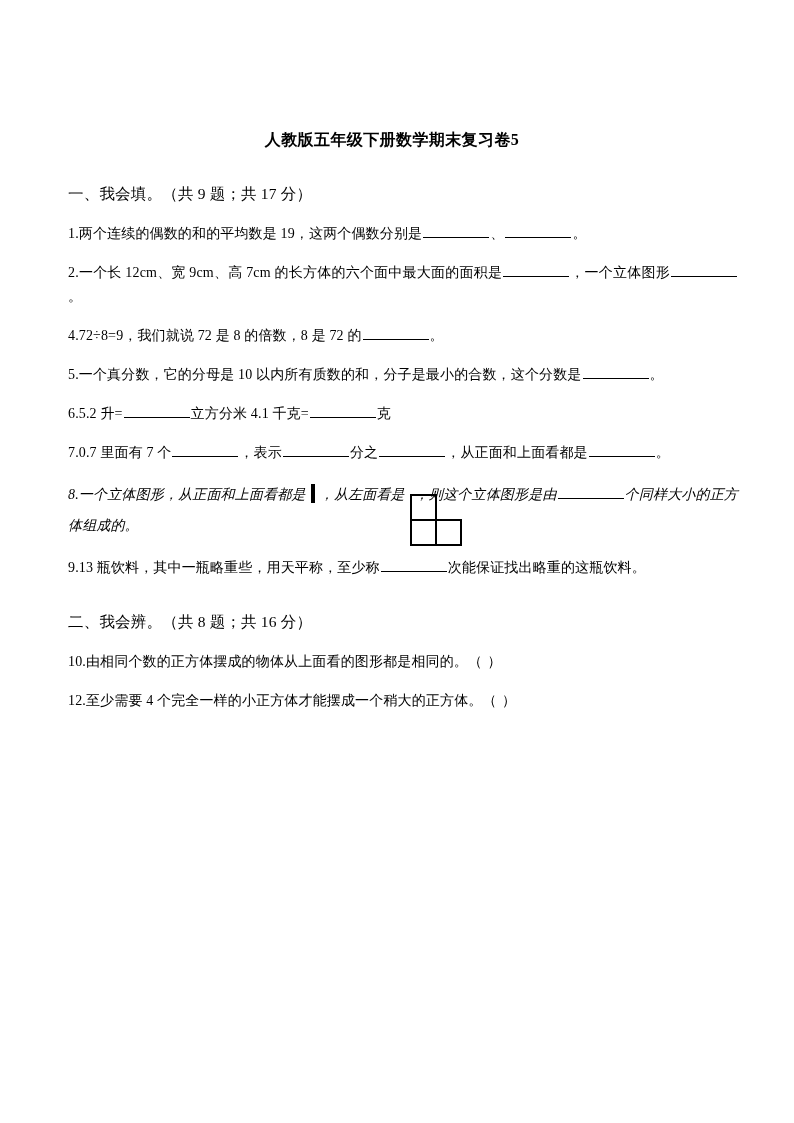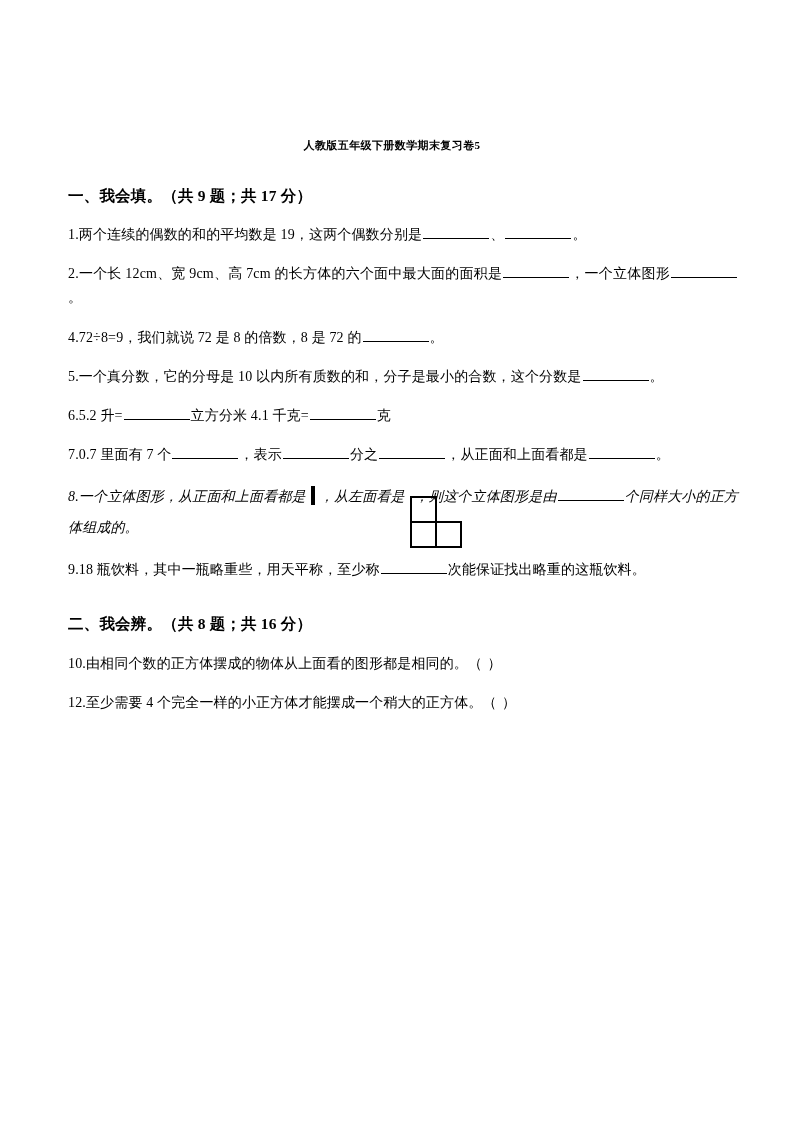--- a/index.html
+++ b/index.html
@@ -15,30 +15,30 @@
     position: relative;
     width: 794px;
     height: 1123px;
     background: #ffffff;
     box-sizing: border-box;
     padding: 128px 56px 0 68px;
     overflow: hidden;
   }
   .doc-title {
     text-align: center;
-    font-size: 11px;
+    font-size: 16px;
     font-weight: bold;
     letter-spacing: 0.4px;
-    margin: 9px 0 0 0;
+    margin: 0 0 0 0;
     line-height: 1.5;
     padding-right: 22px;
   }
   .section-head {
     font-size: 15.5px;
-    font-weight: bold;
+    font-weight: normal;
     margin: 30px 0 0 0;
     line-height: 1.6;
     letter-spacing: 0.2px;
   }
   .q {
     font-size: 14px;
     line-height: 1.72;
     margin: 15px 0 0 0;
     letter-spacing: 0.15px;
     text-align: justify;
@@ -159,21 +159,21 @@
 
   <div class="q">
     <span>7.</span><span>0.7 里面有 7 个</span><span class="blank b-md"></span><span>，表示</span><span class="blank b-md"></span><span>分之</span><span class="blank b-md"></span><span>，从正面和上面看都是</span><span class="blank b-md"></span><span>。</span>
   </div>
 
   <div class="q q-inline-row">
     <span>8.</span><span>一个立体图形，从正面和上面看都是</span><span class="shape"><span class="shape-grid22"><span class="vline"></span><span class="hline"></span></span></span><span>，从左面看是</span><span class="shape"><span class="shape-L"><span class="cell c-tl"></span><span class="cell c-bl"></span><span class="cell c-br"></span></span></span><span>，则这个立体图形是由</span><span class="blank b-md"></span><span>个同样大小的正方体组成的。</span>
   </div>
 
   <div class="q">
-    <span>9.</span><span>18 瓶饮料，其中一瓶略重些，用天平称，至少称</span><span class="blank b-md"></span><span>次能保证找出略重的这瓶饮料。</span>
+    <span>9.</span><span>13 瓶饮料，其中一瓶略重些，用天平称，至少称</span><span class="blank b-md"></span><span>次能保证找出略重的这瓶饮料。</span>
   </div>
 
   <div class="section-head">二、我会辨。（共 8 题；共 16 分）</div>
 
   <div class="q">
     <span>10.</span><span>由相同个数的正方体摆成的物体从上面看的图形都是相同的。</span><span class="paren">（  ）</span>
   </div>
 
 
   <div class="q">

